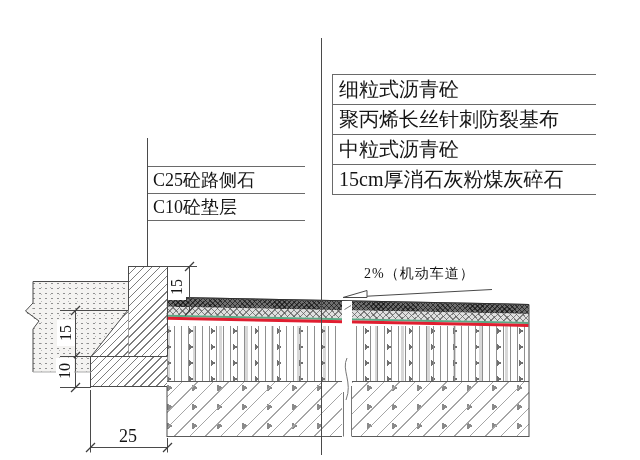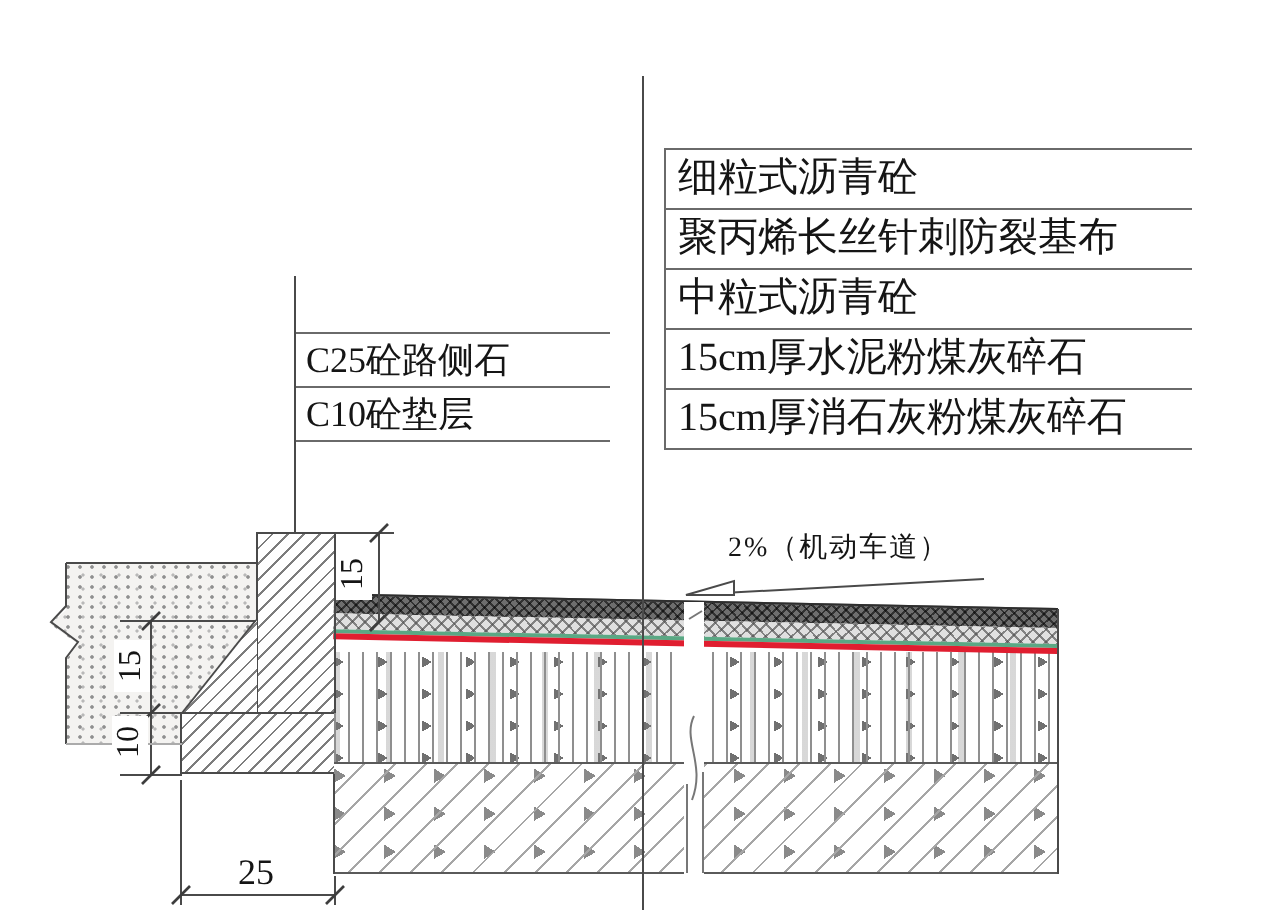--- a/index.html
+++ b/index.html
@@ -92,21 +92,20 @@
 </style>
 </head>
 <body>
 
 <div class="stage">
 
   <div class="legend legend-right">
     <div class="row">细粒式沥青砼</div>
     <div class="row">聚丙烯长丝针刺防裂基布</div>
     <div class="row">中粒式沥青砼</div>
-    <div class="row">15cm厚水泥粉煤灰碎石</div>
     <div class="row">15cm厚消石灰粉煤灰碎石</div>
   </div>
 
   <div class="legend legend-left">
     <div class="row">C25砼路侧石</div>
     <div class="row">C10砼垫层</div>
   </div>
 
   <div class="fill sidewalk"></div>
   <div class="fill curb hatch-fwd"></div>

